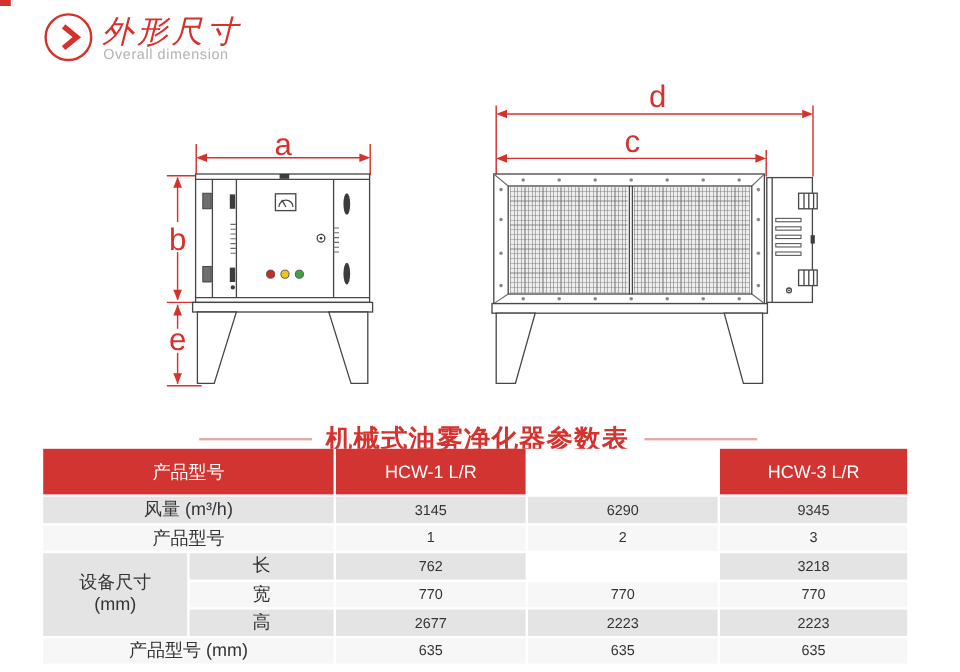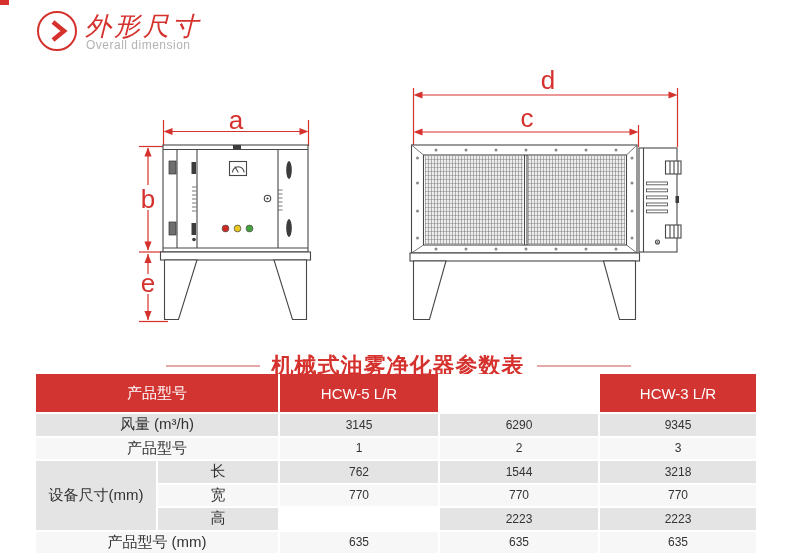--- a/index.html
+++ b/index.html
@@ -42,21 +42,21 @@
   
   #spec-table{position:absolute;left:36px;top:374px;width:720px;display:grid;
               grid-template-columns:120px 120px 158px 158px 156px;
               grid-template-rows:38px repeat(6,21.5px);gap:2px;background:#fff;
               font-size:15px;color:var(--text-dark,#333);}
   .cell{display:flex;align-items:center;justify-content:center;}
   .th{background:var(--table-header-red,#d23432);color:#fff;}
   .rg{background:var(--row-gray,#e4e4e4);}
   .rw{background:var(--row-light,#f7f7f7);}
   .num{font-size:12px;}
-  .merged{flex-direction:row;line-height:18px;}
+  .merged{flex-direction:column;line-height:18px;}
 </style>
 </head>
 <body>
 
 <div id="page">
   <div id="corner"></div>
 
   <div id="sec-icon">
     <svg width="32" height="32" viewBox="0 0 32 32">
       <path d="M12,7 L23,16 L12,25" fill="none" stroke="#d5312d" stroke-width="4.5" stroke-linejoin="miter"></path>
@@ -222,48 +222,48 @@
   <div id="mesh-right" class="mesh"></div>
 
   <div id="tbl-title-wrap">
     <div class="title-line"></div>
     <div id="tbl-title">机械式油雾净化器参数表</div>
     <div class="title-line"></div>
   </div>
 
   <div id="spec-table">
     <div class="cell th" style="grid-area:1/1/2/3">产品型号</div>
-    <div class="cell th" style="grid-area:1/3">HCW-5 L/R</div>
+    <div class="cell th" style="grid-area:1/3">HCW-1 L/R</div>
     <div class="cell th" style="grid-area:1/5">HCW-3 L/R</div>
 
     <div class="cell rg" style="grid-area:2/1/3/3">风量 (m³/h)</div>
     <div class="cell rg num" style="grid-area:2/3">3145</div>
     <div class="cell rg num" style="grid-area:2/4">6290</div>
     <div class="cell rg num" style="grid-area:2/5">9345</div>
 
     <div class="cell rw" style="grid-area:3/1/4/3">产品型号</div>
     <div class="cell rw num" style="grid-area:3/3">1</div>
     <div class="cell rw num" style="grid-area:3/4">2</div>
     <div class="cell rw num" style="grid-area:3/5">3</div>
 
     <div class="cell rg merged" style="grid-area:4/1/7/2">
       <span>设备尺寸</span>
       <span>(mm)</span>
     </div>
     <div class="cell rg" style="grid-area:4/2">长</div>
     <div class="cell rg num" style="grid-area:4/3">762</div>
-    <div class="cell rg num" style="grid-area:4/4">1544</div>
     <div class="cell rg num" style="grid-area:4/5">3218</div>
 
     <div class="cell rw" style="grid-area:5/2">宽</div>
     <div class="cell rw num" style="grid-area:5/3">770</div>
     <div class="cell rw num" style="grid-area:5/4">770</div>
     <div class="cell rw num" style="grid-area:5/5">770</div>
 
     <div class="cell rg" style="grid-area:6/2">高</div>
+    <div class="cell rg num" style="grid-area:6/3">2677</div>
     <div class="cell rg num" style="grid-area:6/4">2223</div>
     <div class="cell rg num" style="grid-area:6/5">2223</div>
 
     <div class="cell rw" style="grid-area:7/1/8/3">产品型号 (mm)</div>
     <div class="cell rw num" style="grid-area:7/3">635</div>
     <div class="cell rw num" style="grid-area:7/4">635</div>
     <div class="cell rw num" style="grid-area:7/5">635</div>
   </div>
 </div>
 

